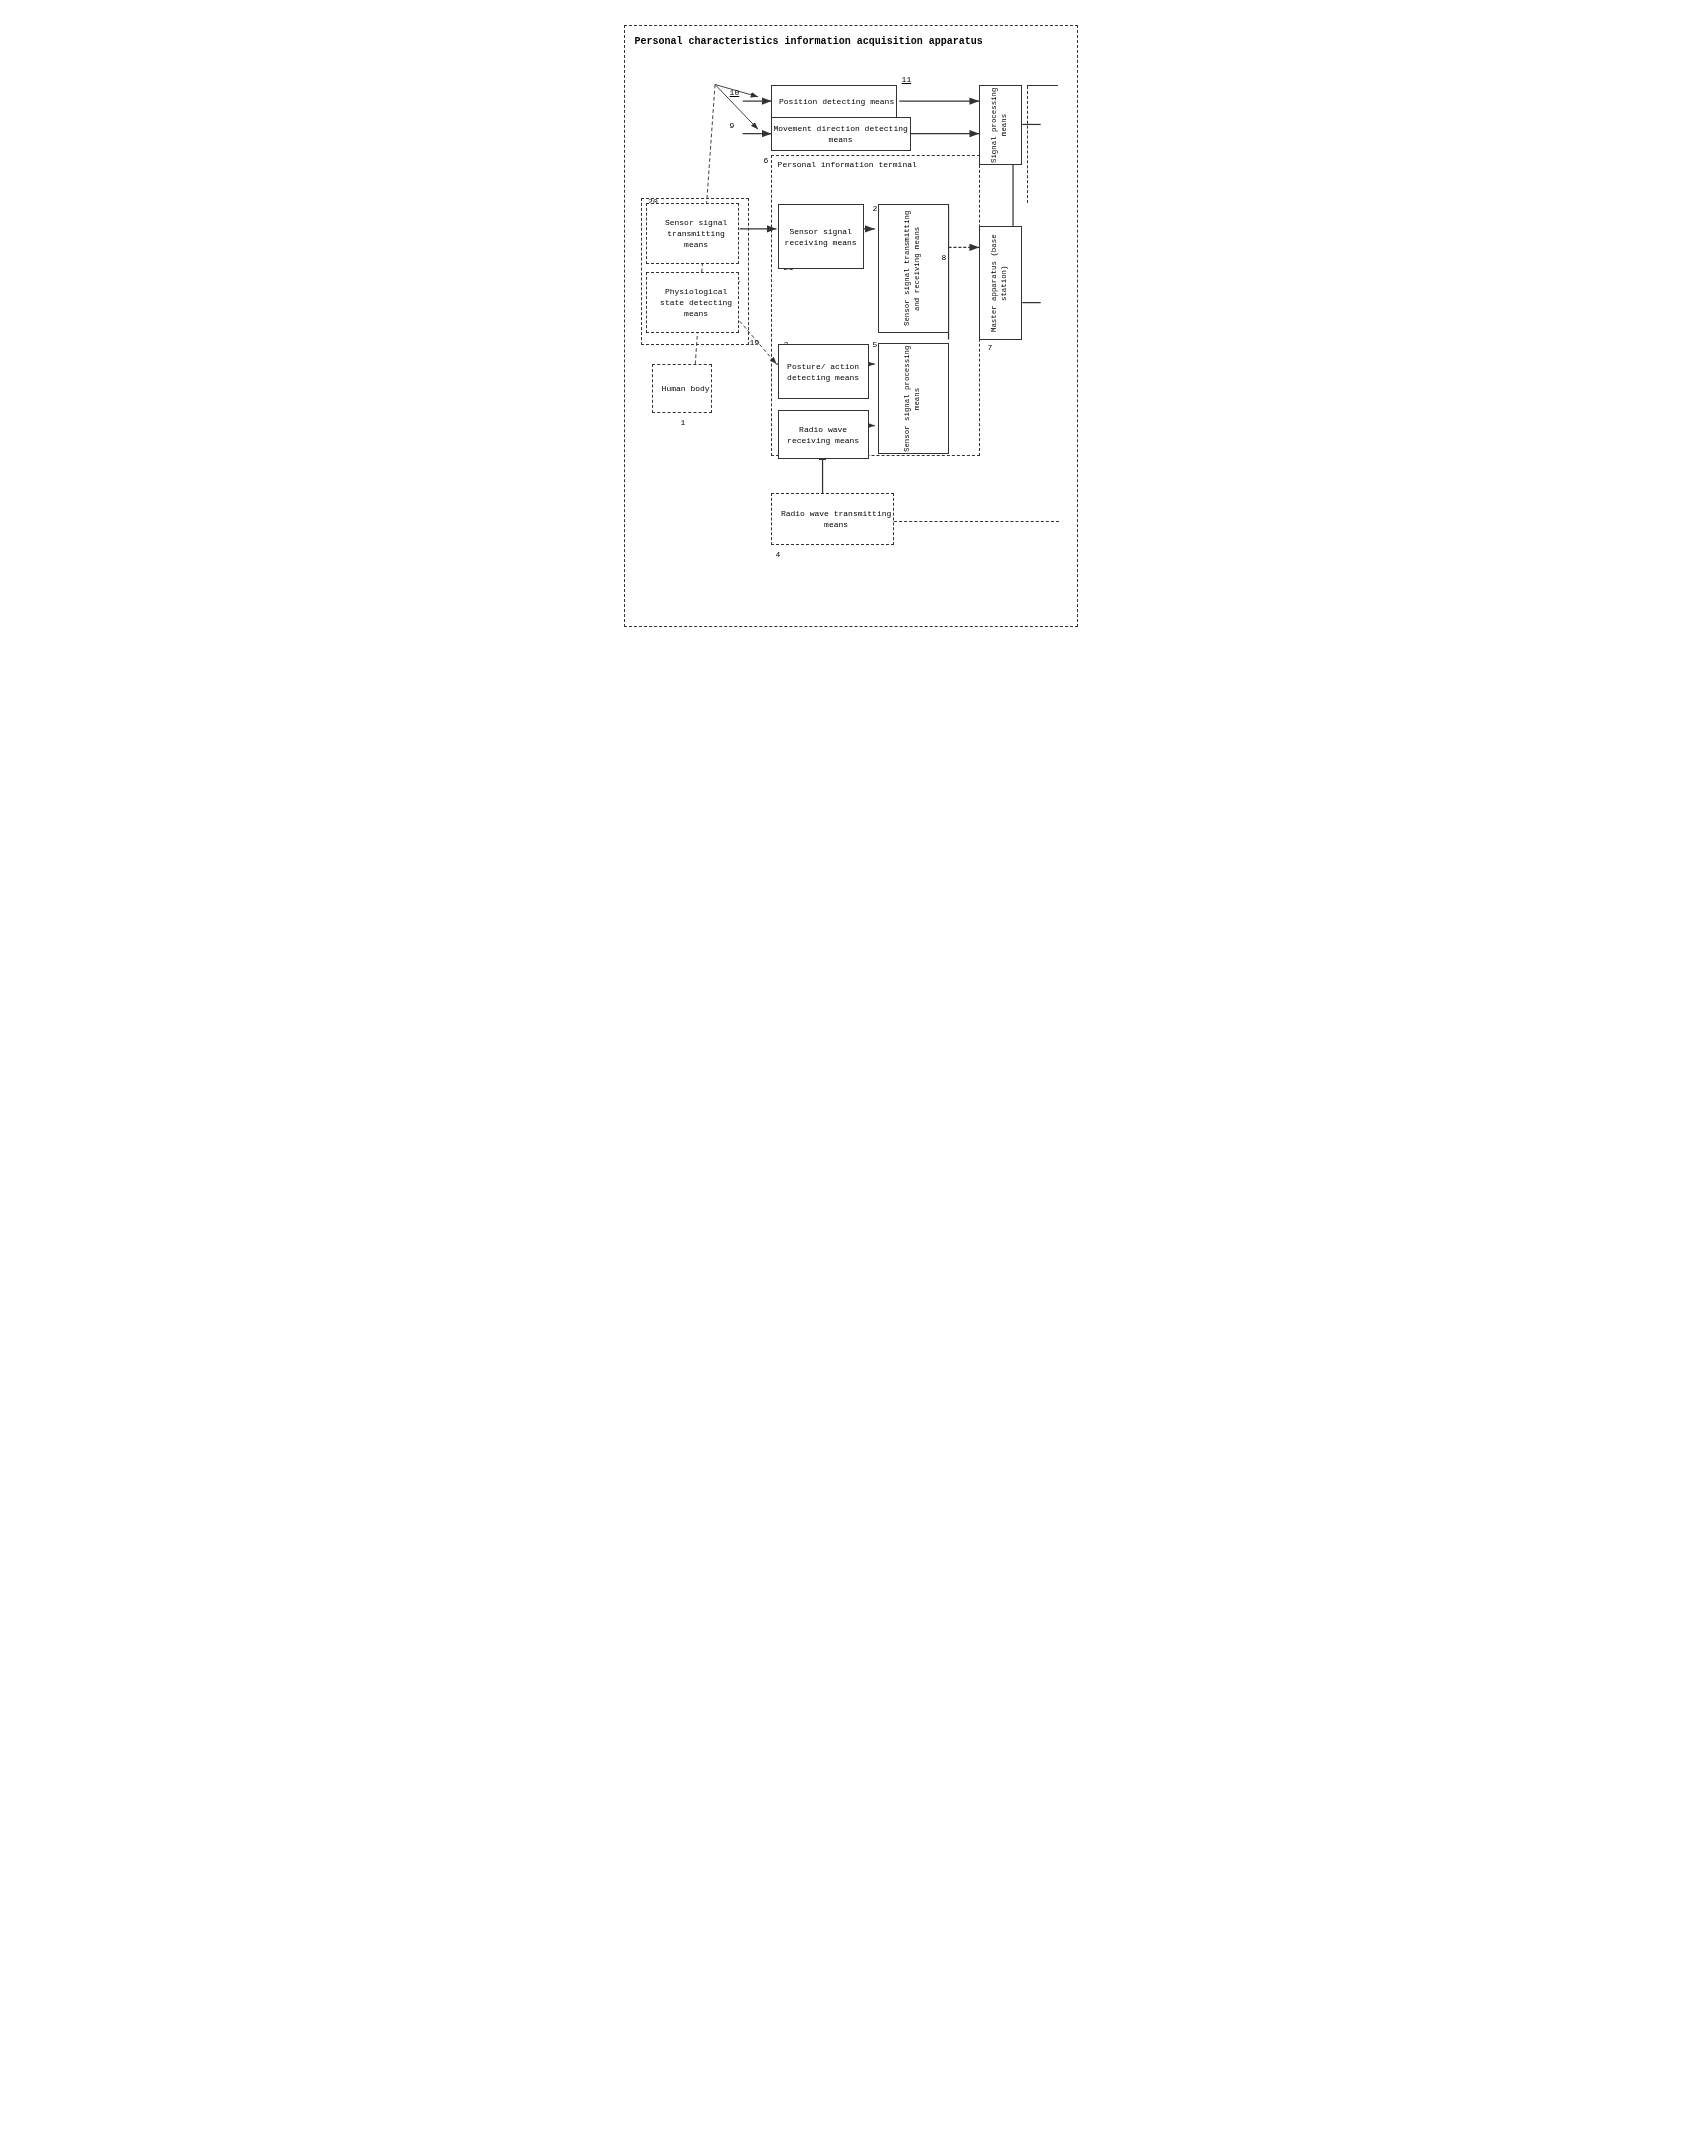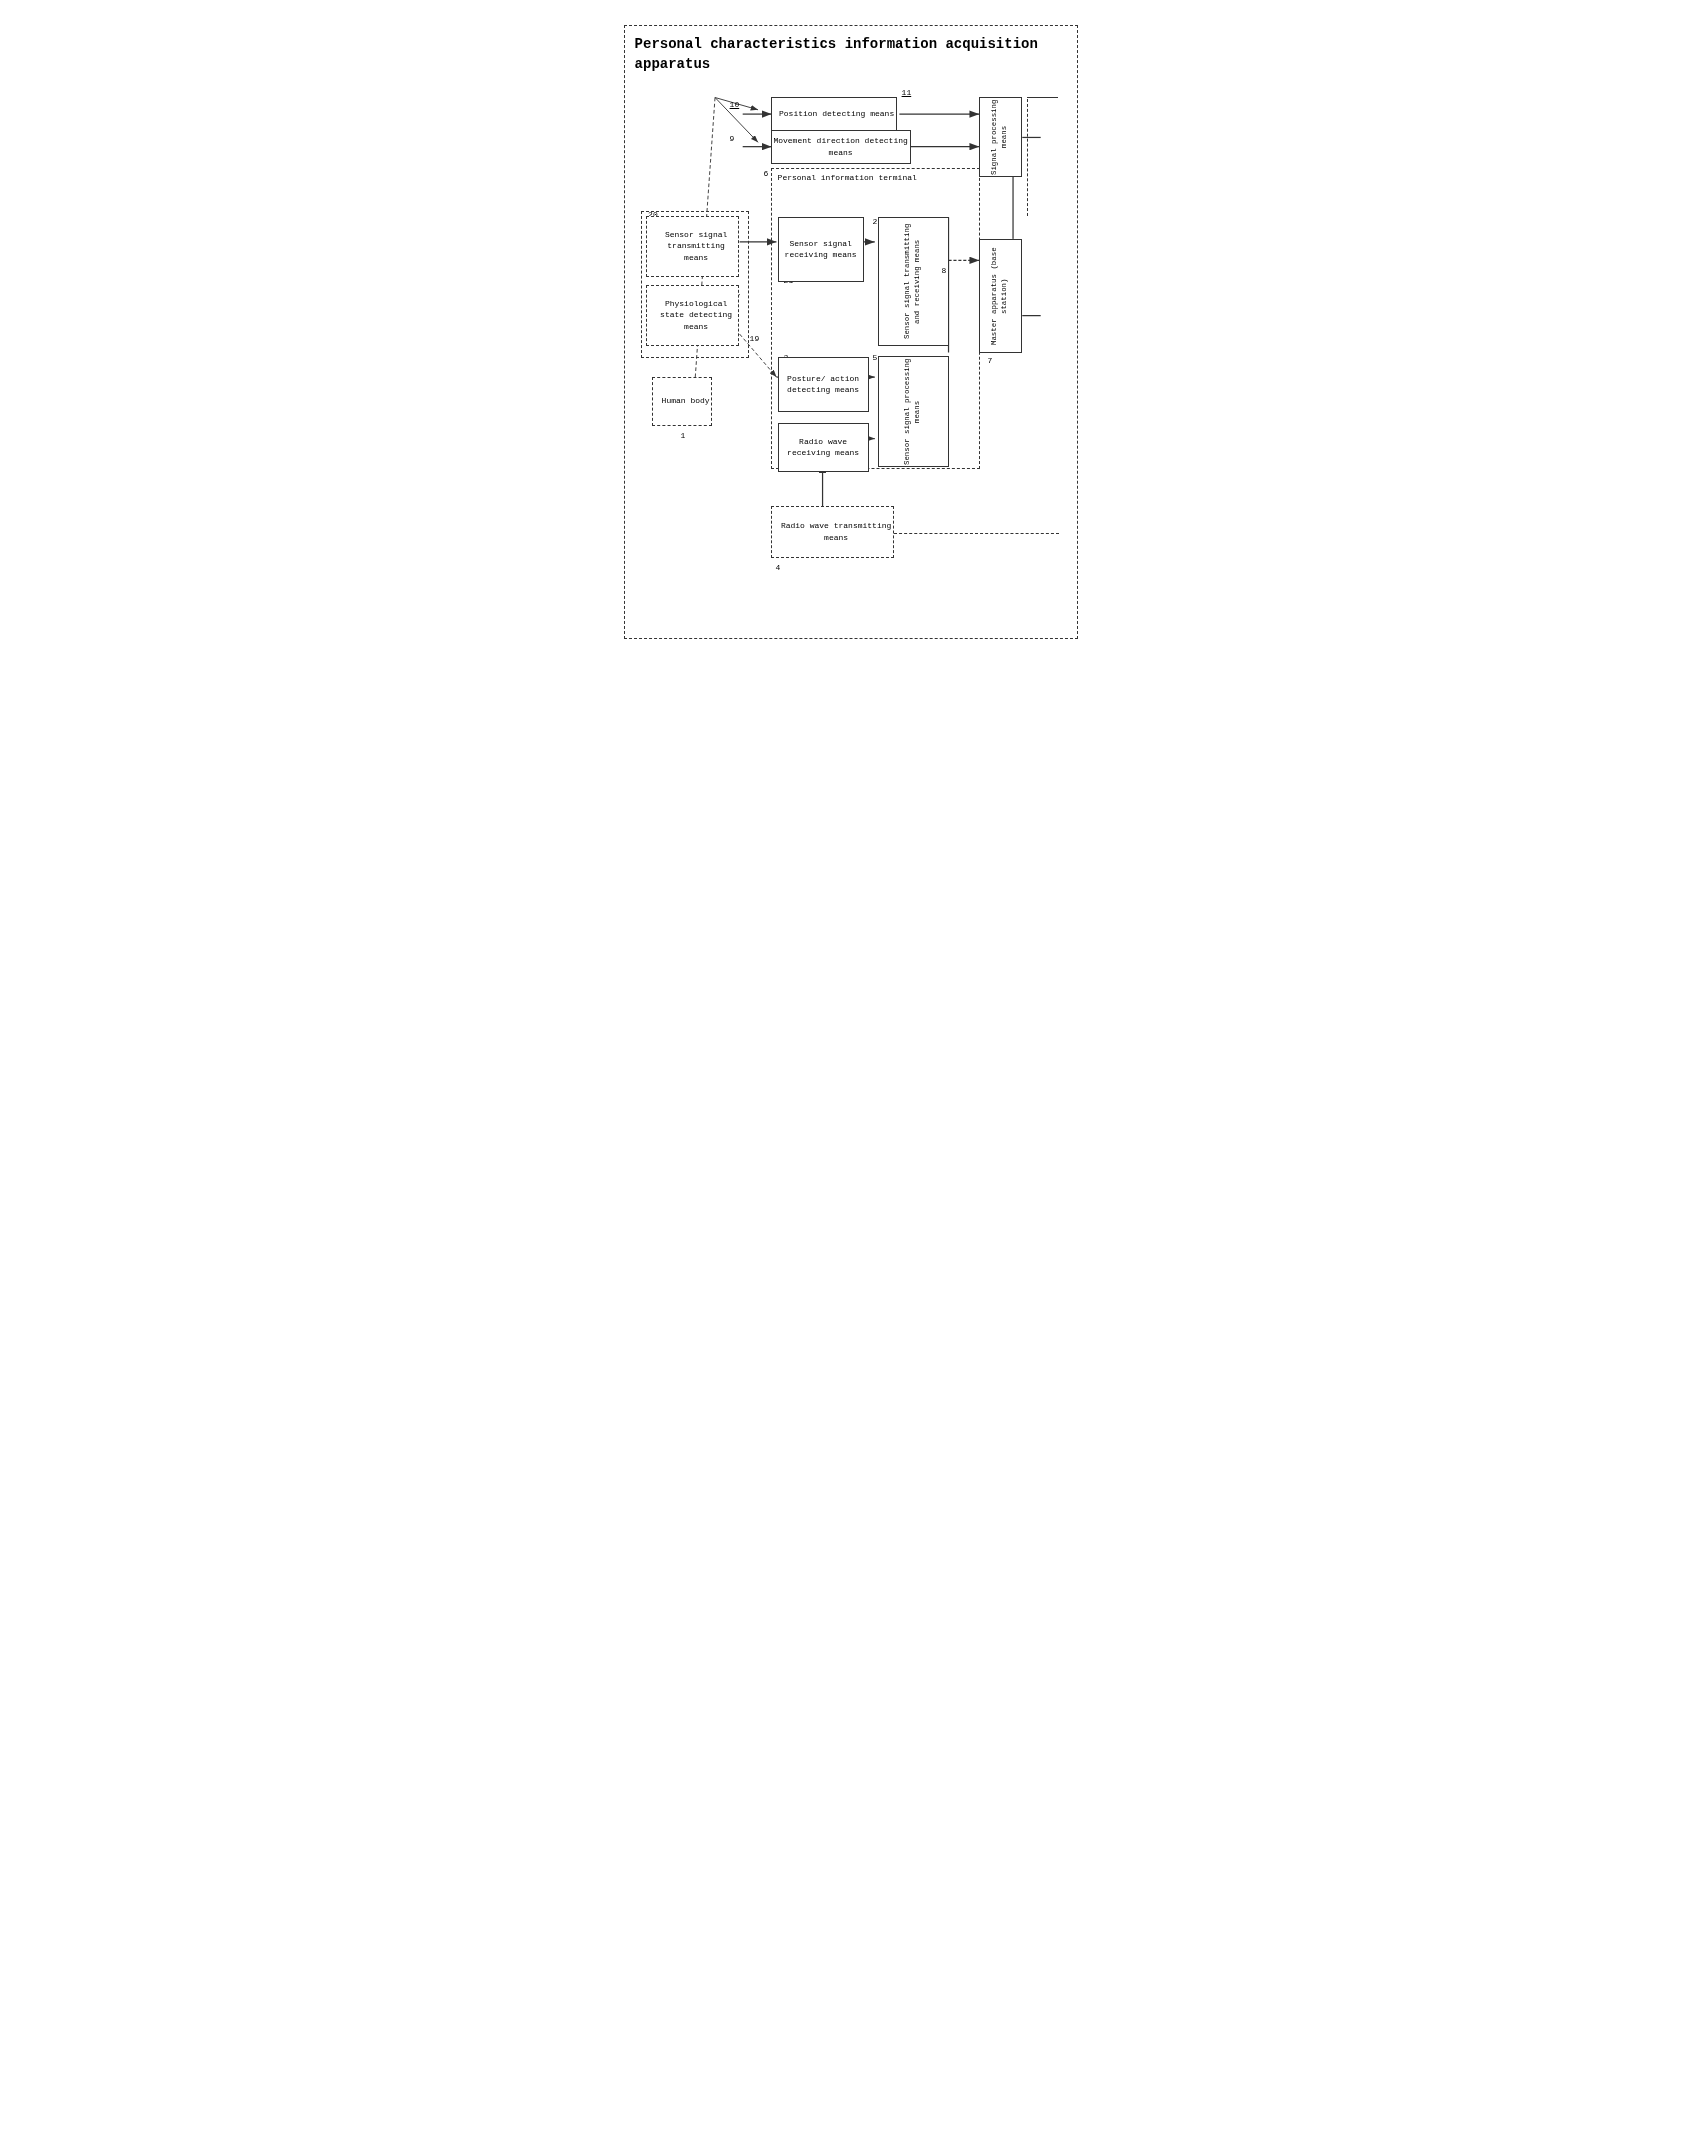--- a/index.html
+++ b/index.html
@@ -22,23 +22,23 @@
 
     .outer-dashed {
       border: 1.5px dashed #333;
       padding: 9.8px;
       position: relative;
       width: 100%;
     }
 
     .title-label {
       font-family: 'Courier New', Courier, monospace;
-      font-size: 14px;
+      font-size: 10px;
       font-weight: bold;
-      margin-bottom: 1px;
+      margin-bottom: 14px;
       line-height: 1.4;
     }
 
     .box {
       border: 1.2px solid #333;
       background: #fff;
       display: flex;
       align-items: center;
       justify-content: center;
       text-align: center;
@@ -190,21 +190,21 @@
 means</span>
       </div>
 
       <div class="box-dashed" style="left:11px; top:209px; width:93px; height:61px;">
         <span>Physiological
 state
 detecting
 means</span>
       </div>
 
-      <span class="ref-num" style="left:104px; top:258px;margin-left:11px;">19</span>
+      <span class="ref-num" style="left:104px; top:275px;margin-left:11px;">19</span>
 
       <div style="position:absolute; left:6.1px; top:135px; width:108px; height:147px; border: 1.2px dashed #333;"></div>
 
       <span class="ref-num" style="left:149px; top:200px;">21</span>
 
       <div class="box" style="left:143px; top:141px; width:86px; height:65px;">
         <span>Sensor signal
 receiving
 means</span>
       </div>

